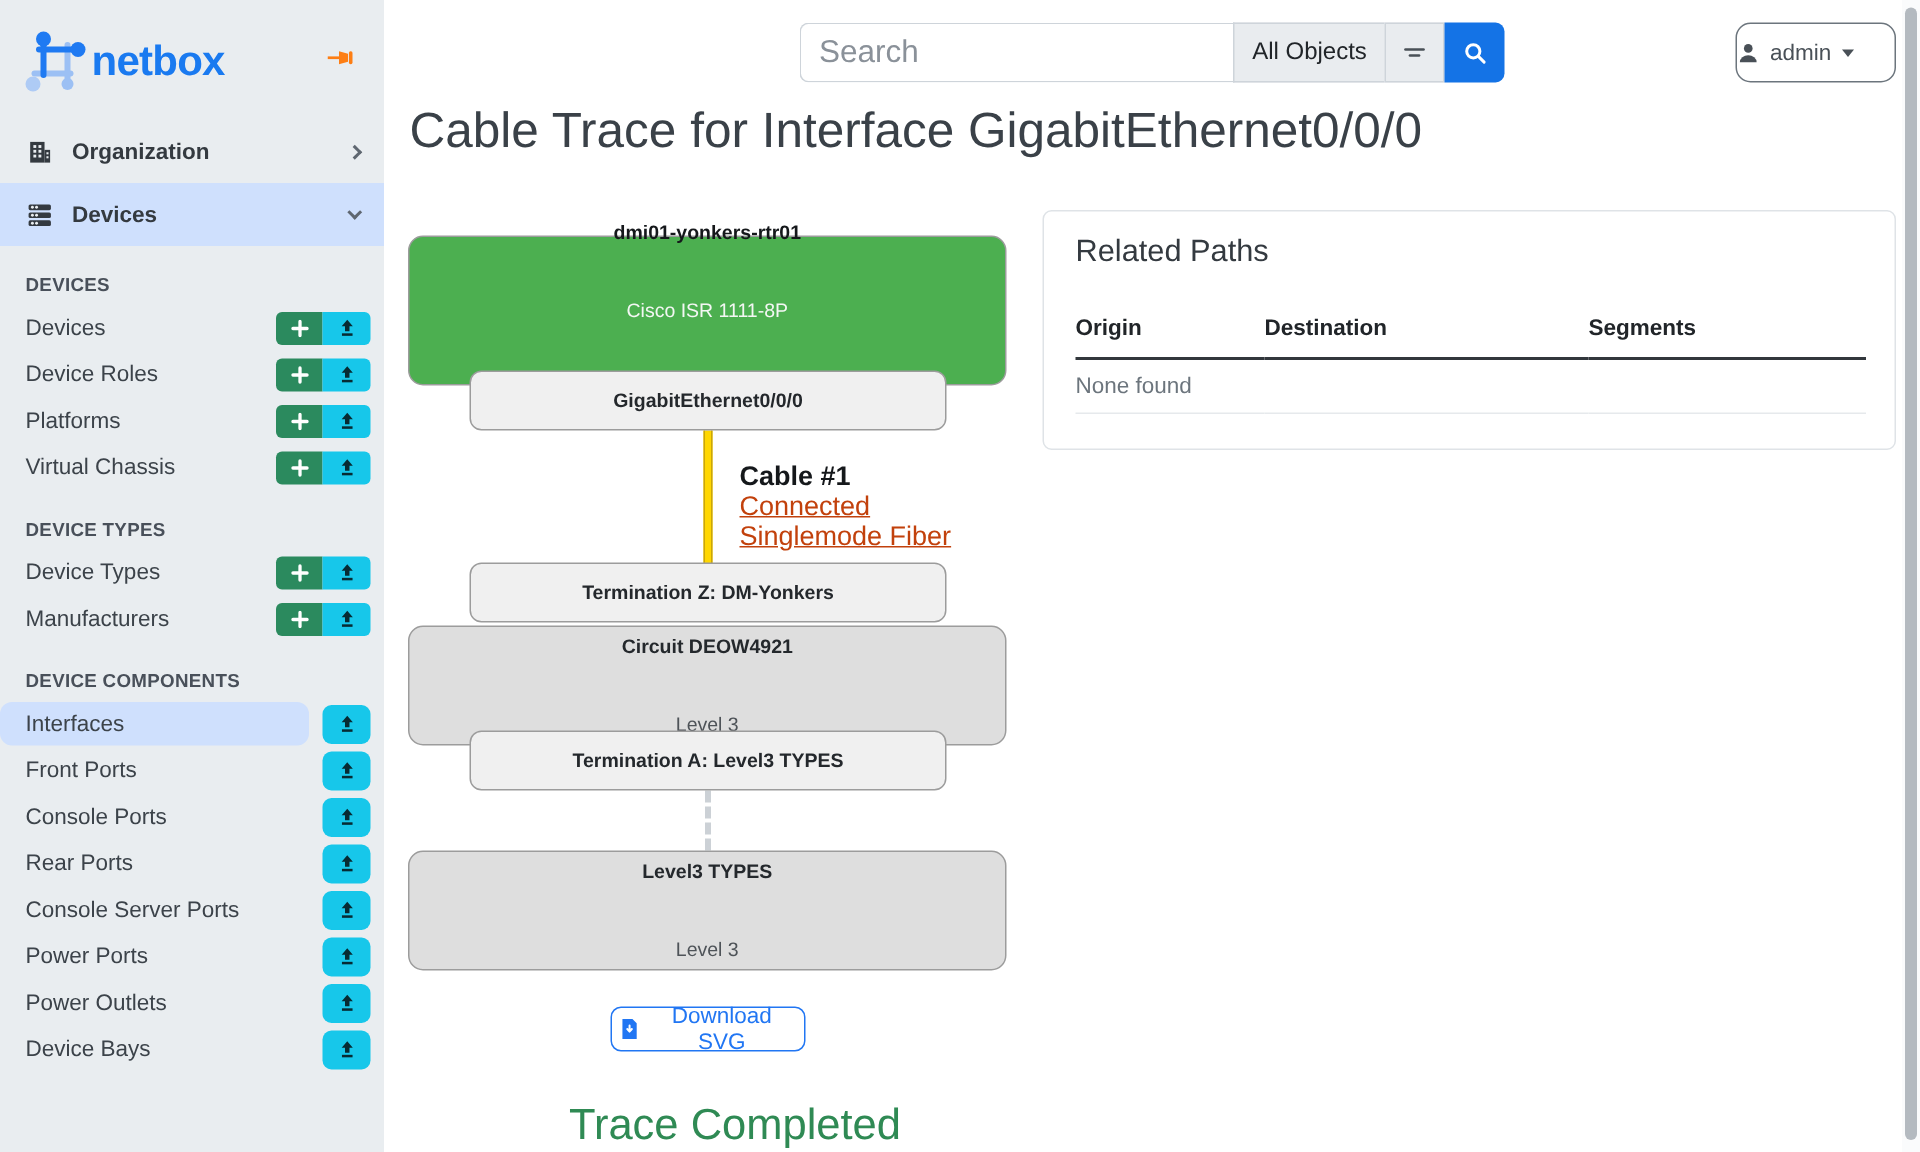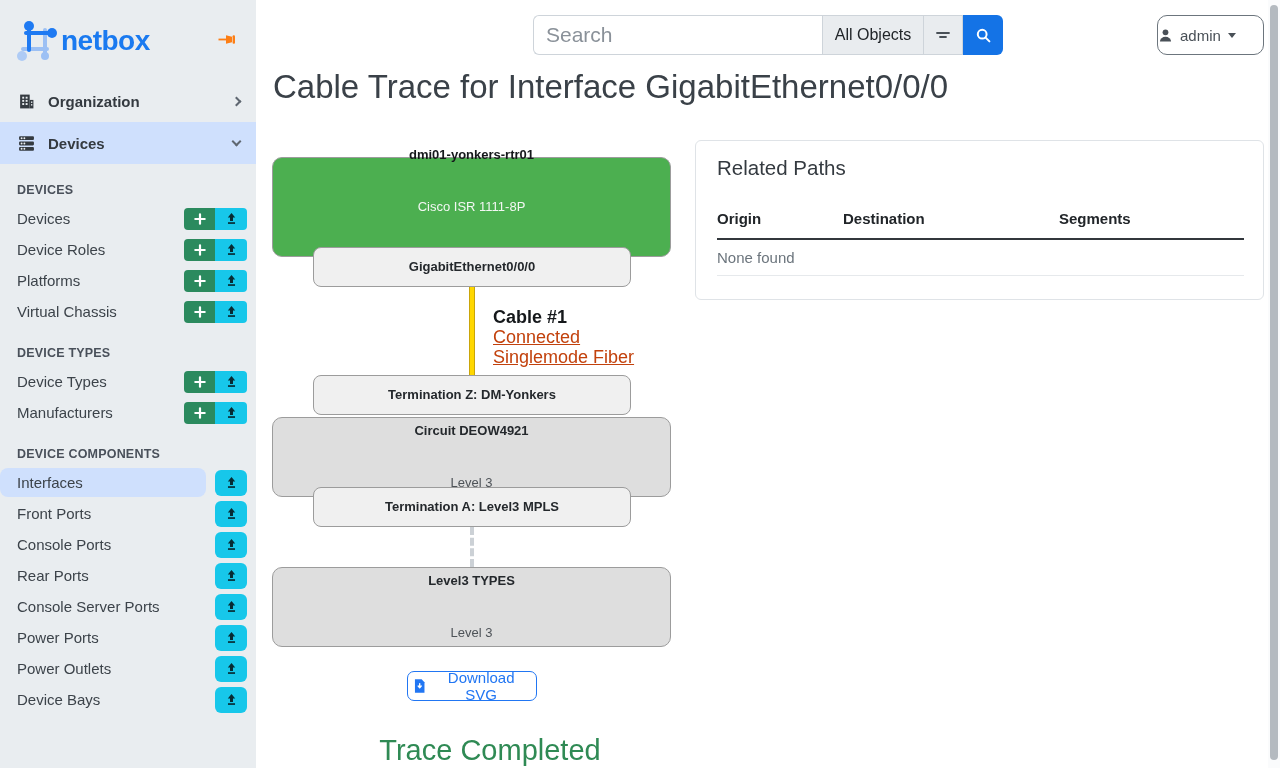--- a/index.html
+++ b/index.html
@@ -378,21 +378,21 @@
     <div class="c-sub">Singlemode Fiber</div>
   </div>
 
   <div class="node node-small n-termz">Termination Z: DM-Yonkers</div>
 
   <div class="node node-big" style="top:417px">
     <div class="n-name">Circuit DEOW4921</div>
     <div class="n-sub">Level 3</div>
   </div>
 
-  <div class="node node-small n-terma">Termination A: Level3 MPLS</div>
+  <div class="node node-small n-terma">Termination A: Level3 TYPES</div>
 
   <div class="node node-big" style="top:567px">
     <div class="n-name">Level3 TYPES</div>
     <div class="n-sub">Level 3</div>
   </div>
 
   <button class="download-btn">
     <svg width="12" height="14" viewBox="0 0 12 14">
       <path d="M1 0 h7 l3 3 v11 H1 z" fill="#2176f3"></path>
       <path d="M6 4.5 v4 M4.4 7 L6 8.8 L7.6 7" stroke="#fff" stroke-width="1.4" fill="none" stroke-linecap="round" stroke-linejoin="round"></path>

